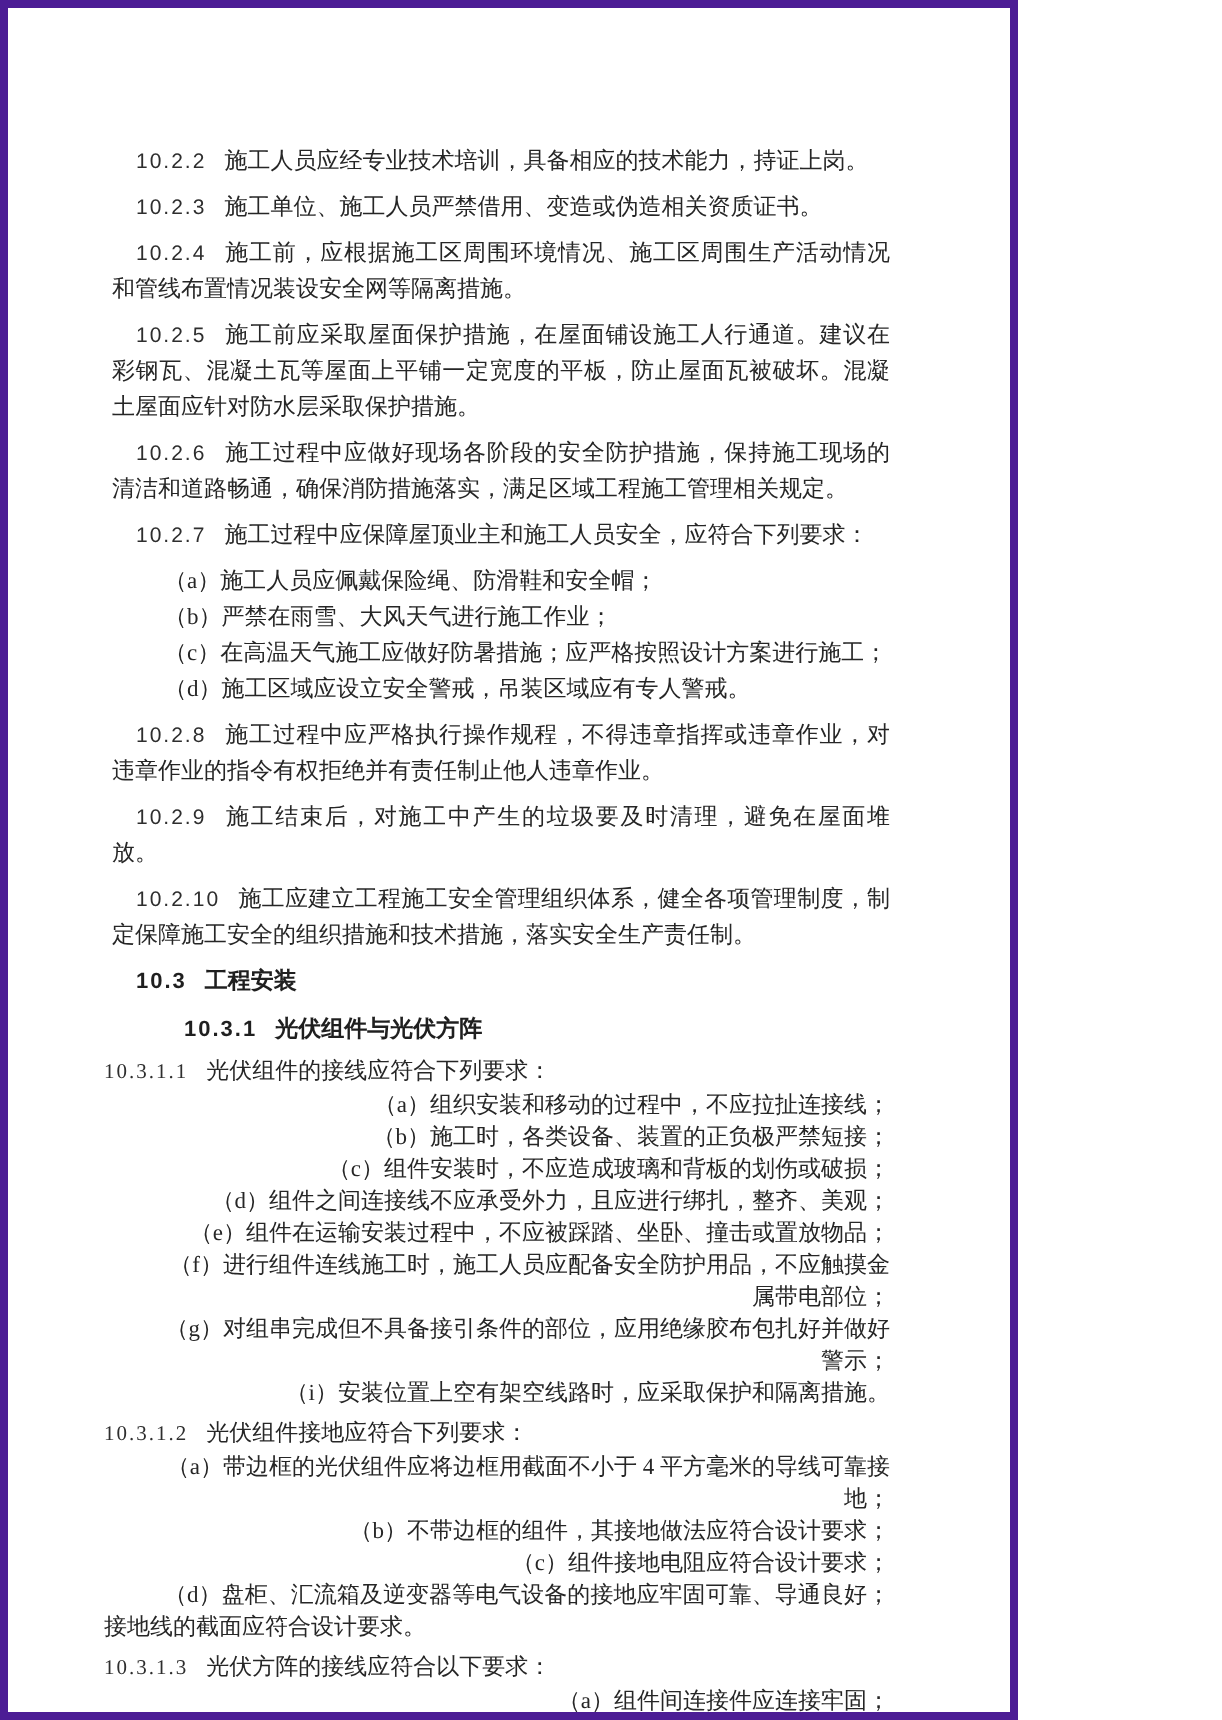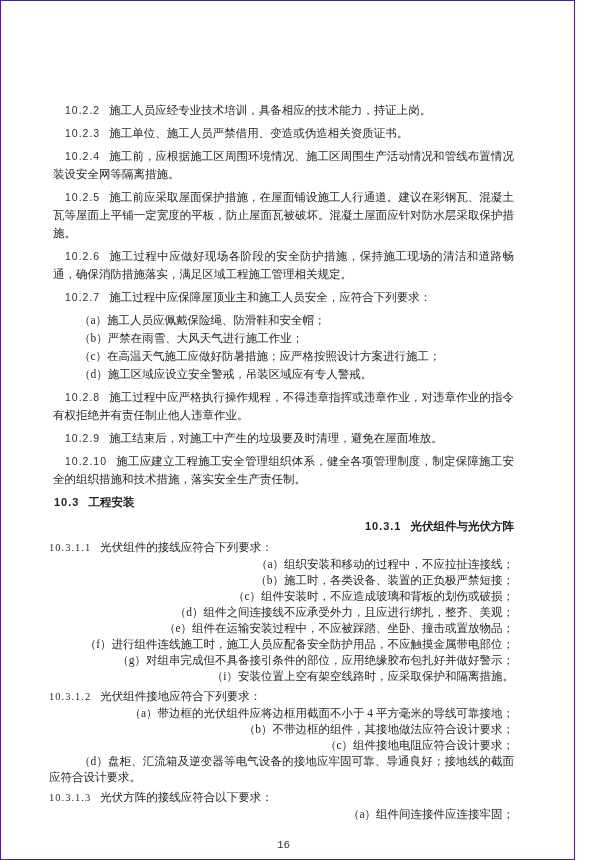--- a/index.html
+++ b/index.html
@@ -1,22 +1,22 @@
 <!DOCTYPE html>
 <html><head>
 <meta charset="utf-8">
 <style>
   html,body { margin:0; padding:0; background:#ffffff; }
   .page {
     position:relative;
-    width:575px; height:860px;
+    width:509px; height:860px;
     box-sizing:border-box;
     background:#ffffff;
-    border:1px solid #4c1d95;
-    padding:100px 60px 0 52px;
+    border:4px solid #4c1d95;
+    padding:68px 60px 0 52px;
     font-family:"Liberation Serif","DejaVu Serif",serif;
     color:#262626;
     font-size:11.5px;
     overflow:hidden;
   }
   .para {
     margin:0 0 5px 0;
     line-height:18px;
     text-indent:12px;
     text-align:justify;
@@ -30,31 +30,30 @@
     white-space:nowrap;
   }
   .items2 p {
     margin:0;
     line-height:18px;
     margin-left:26px;
     text-align:left;
   }
   .items2 { margin-bottom:5px; }
   .h2 {
-    margin:4px 0 0 1px;
+    margin:4px 0 0 12px;
     line-height:18px;
     font-weight:bold;
     color:#1f1f1f;
   }
   .h3 {
     margin:6px 0 0 36px;
     line-height:18px;
     font-weight:bold;
     color:#1f1f1f;
-    text-align:right;
   }
   .h2 .num, .h3 .num { font-weight:bold; font-size:11px; color:#1f1f1f; }
   .para4 {
     margin:4px 0 0 -4px;
     line-height:16px;
     text-indent:0;
     text-align:justify;
   }
   .para4 .num { font-size:10.5px;font-family:Liberation Serif, serif; }
   .items3 p {

